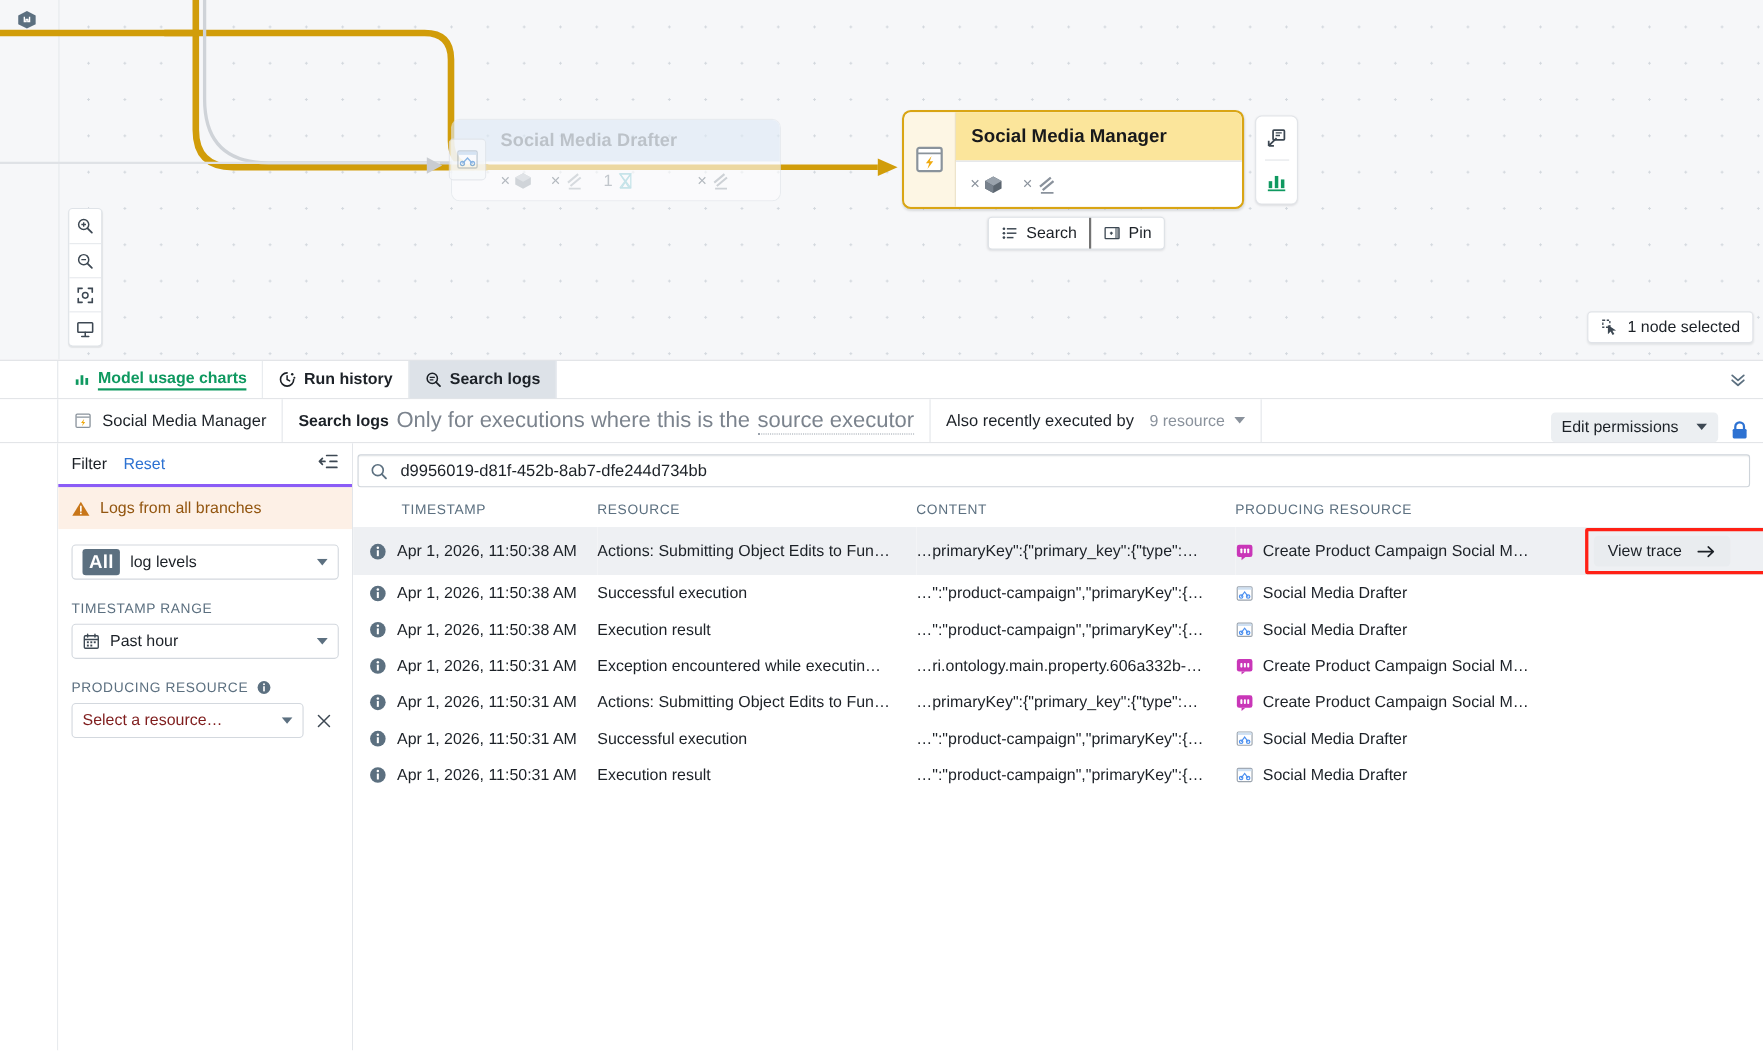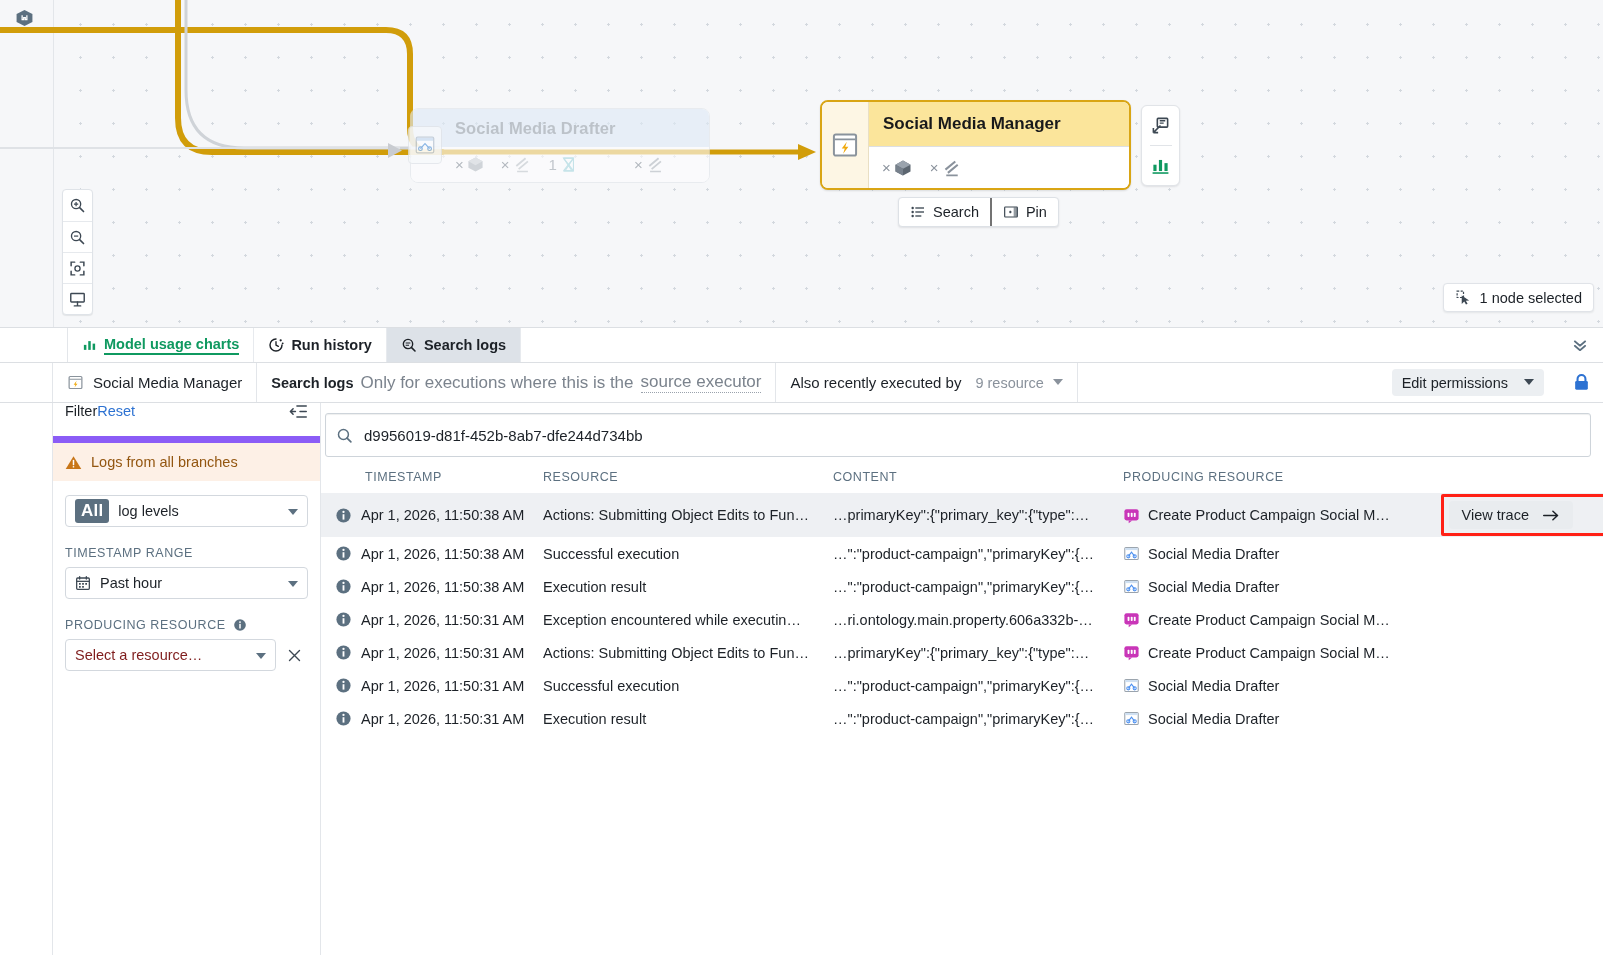--- a/index.html
+++ b/index.html
@@ -132,21 +132,21 @@
     background: #fff; border: 1px solid #e0e3e8; border-radius: 4px;
     display: flex; align-items: center; gap: 8px; padding: 0 11px;
     font-size: 14.5px; color: #1c2127;
     box-shadow: 0 1px 2px rgba(16,22,26,.08);
   }
 
   
   #tabbar {
     position: absolute; left: 0; top: 327px; width: 1603px; height: 36px;
     background: #fff; border-top: 1px solid #dcdfe3; border-bottom: 1px solid #dcdfe3;
-    display: flex; align-items: stretch; padding-left: 15px;
+    display: flex; align-items: stretch;
   }
   #tabbar .tab-spacer { width: 53px; border-right: 1px solid #e3e6ea; }
   .tab {
     display: flex; align-items: center; gap: 7px; padding: 0 14px;
     font-size: 14.5px; font-weight: 700; color: #1c2127; cursor: default;
     border-right: 1px solid #e7eaee;
   }
   .tab.accent { color: #0f9960; }
   .tab.accent .tab-label { border-bottom: 2px solid #0f9960; padding-bottom: 1px; }
   .tab.active { background: #dde2e8; }
@@ -158,38 +158,38 @@
   
   #subheader {
     position: absolute; left: 0; top: 363px; width: 1603px; height: 40px;
     background: #fff; border-bottom: 1px solid #dcdfe3;
     display: flex; align-items: stretch;
   }
   #subheader .sh-spacer { width: 53px; border-right: 1px solid #e3e6ea; }
   .sh-cell { display: flex; align-items: center; gap: 9px; padding: 0 14px; border-right: 1px solid #e3e6ea; }
   .sh-title { font-size: 15px; color: #1c2127; }
   .sh-strong { font-size: 14.5px; font-weight: 700; color: #1c2127; }
-  .sh-muted { font-size: 17px; color: #7b838d; }
+  .sh-muted { font-size: 20px; color: #7b838d; }
   .sh-dotted { border-bottom: 1px dotted #9aa2ac; }
   .sh-link { font-size: 14.5px; color: #8a929c; }
-  .sh-right { margin-left: auto; display: flex; align-items: center; gap: 28px; padding-right: 12px; }
+  .sh-right { margin-left: auto; display: flex; align-items: flex-end; gap: 10px; padding-right: 12px; }
   .perm-btn {
     height: 27px; background: #eceff2; border-radius: 4px;
     display: flex; align-items: center; gap: 16px; padding: 0 10px;
     font-size: 14.5px; color: #1c2127;
   }
 
   
   #main { position: absolute; left: 0; top: 403px; width: 1603px; height: 552px; display: flex; }
   #lrail { width: 53px; height: 100%; background: #fff; border-right: 1px solid #e3e6ea; }
 
   #filters { width: 268px; height: 100%; background: #fff; border-right: 1px solid #e3e6ea; }
   .filter-head {
-    height: 40px; display: flex; align-items: flex-start; gap: 0; padding: 0 12px;
-    border-bottom: 7px solid #8b5cf6;
+    height: 40px; display: flex; align-items: center; gap: 15px; padding: 0 12px;
+    border-bottom: 3px solid #8b5cf6;
   }
   .filter-head .fh-title { font-size: 14.5px; color: #1c2127; }
   .filter-head .fh-reset { font-size: 14.5px; color: #2d72d2; }
   .filter-head .fh-icon { margin-left: auto; }
 
   .warn-banner {
     background: #fdf0e6; height: 38px; display: flex; align-items: center; gap: 9px;
     padding: 0 12px; color: #935610; font-size: 14.5px;
   }
   .filter-body { padding: 14px 12px 0 12px; }
@@ -207,21 +207,21 @@
     font-size: 12.5px; letter-spacing: .55px; color: #5c7080; font-weight: 400;
     margin: 19px 0 7px 0; display: flex; align-items: center; gap: 7px;
   }
   .row-with-x { display: flex; align-items: center; gap: 4px; }
   .x-btn { width: 28px; height: 32px; display: flex; align-items: center; justify-content: center; }
 
   
   #table-area { flex: 1; height: 100%; background: #fff; display: flex; flex-direction: column; }
   .search-wrap { padding: 10px 12px 8px 4px; }
   .search-box {
-    height: 44px; border: 1px solid #ced4da; border-radius: 3px; background: #fff;
+    height: 30px; border: 1px solid #ced4da; border-radius: 3px; background: #fff;
     display: flex; align-items: center; gap: 9px; padding: 0 10px;
     box-shadow: inset 0 1px 1px rgba(16,22,26,.07);
   }
   .search-box input {
     border: 0; outline: 0; flex: 1; font-size: 15px; color: #1c2127;
     font-family: "Liberation Sans", sans-serif; background: transparent;
   }
   table { width: 100%; border-collapse: collapse; table-layout: fixed; }
   thead th {
     text-align: left; font-size: 12.5px; letter-spacing: .55px; color: #5c7080;

